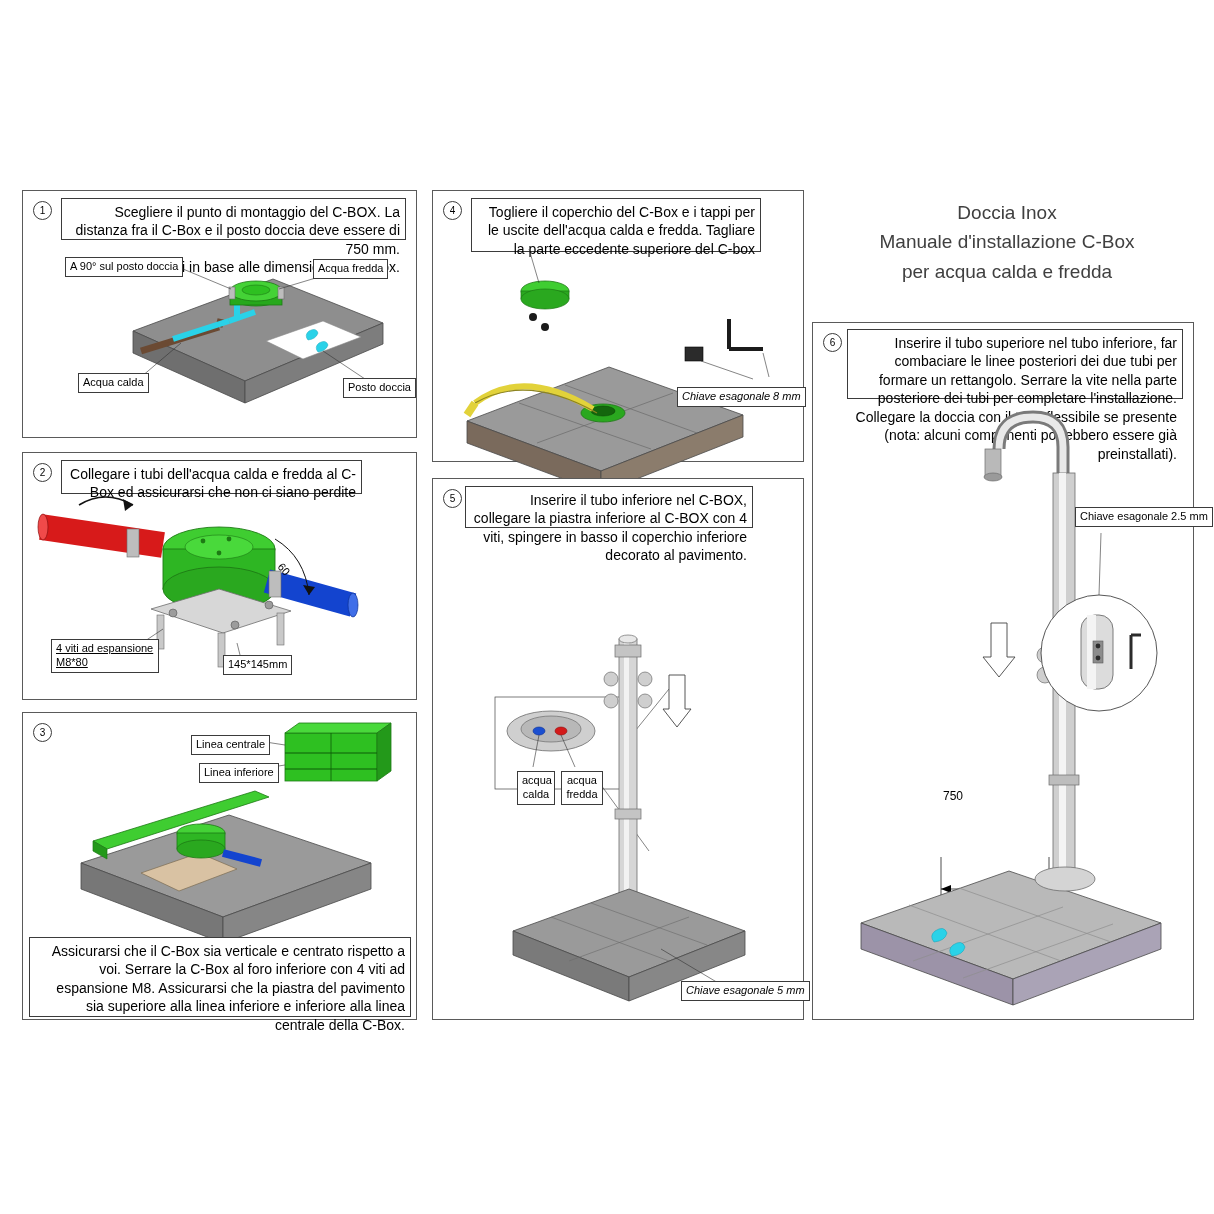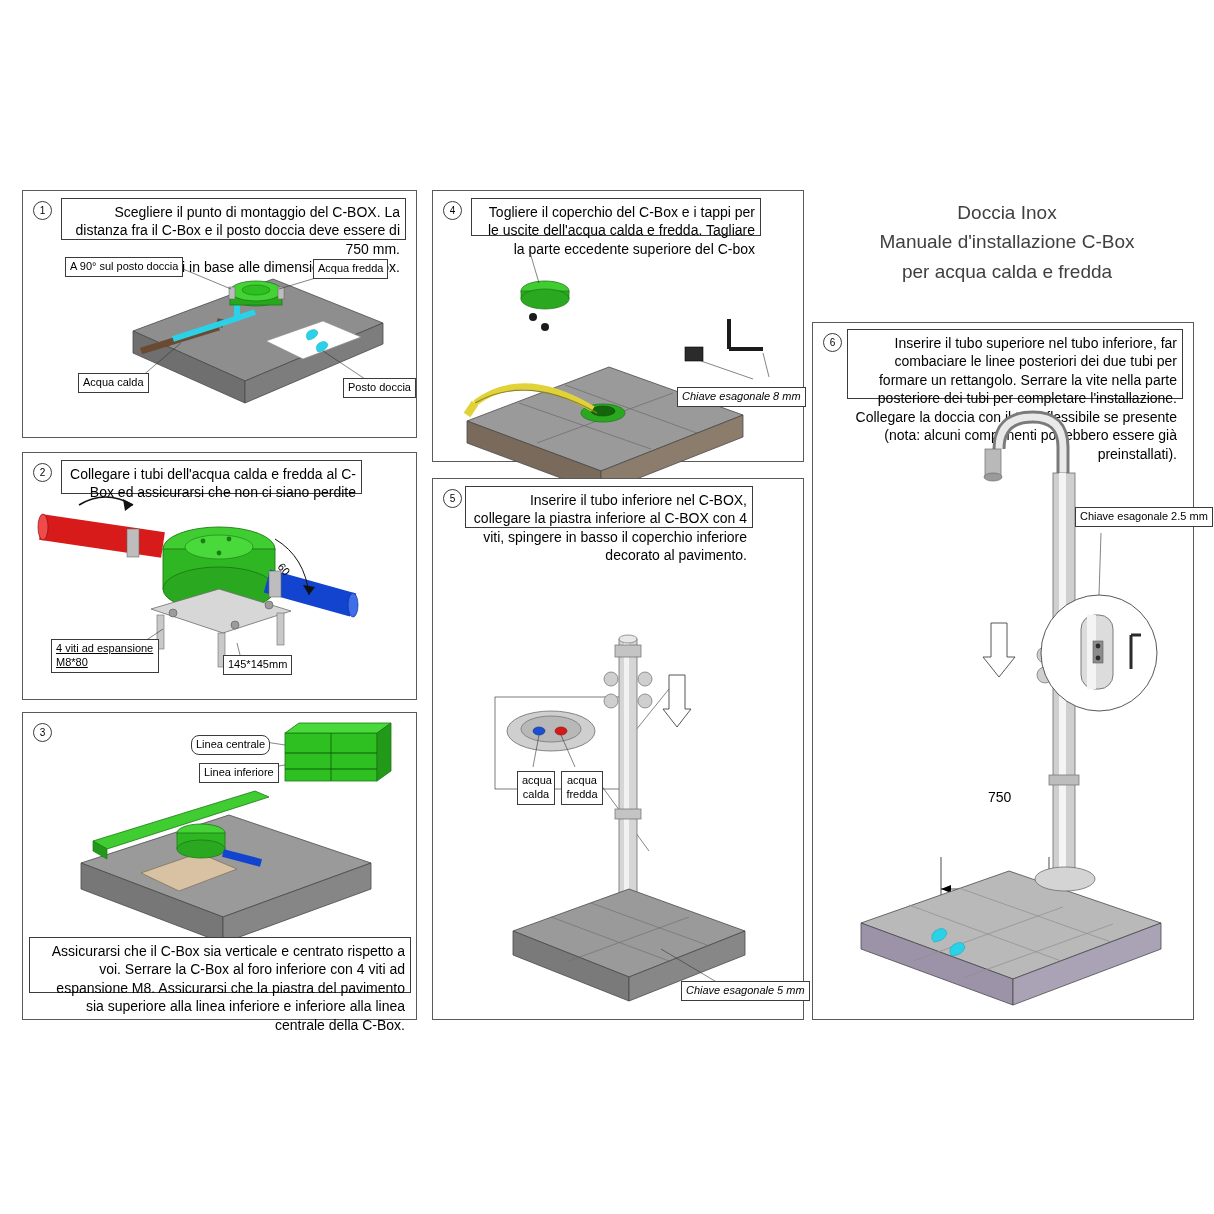--- a/index.html
+++ b/index.html
@@ -180,29 +180,29 @@
       <polygon points="70,128 232,78 246,84 84,136" fill="#3fcd31" stroke="#1d7a14" stroke-width="0.8"></polygon>
       <polygon points="70,128 84,136 84,146 70,138" fill="#23991a" stroke="#1d7a14" stroke-width="0.7"></polygon>
 
       <ellipse cx="178" cy="120" rx="24" ry="9" fill="#44d236" stroke="#1d7a14" stroke-width="0.8"></ellipse>
       <rect x="154" y="120" width="48" height="16" fill="#2eb623" stroke="#1d7a14" stroke-width="0.8"></rect>
       <ellipse cx="178" cy="136" rx="24" ry="9" fill="#2aa81f" stroke="#1d7a14" stroke-width="0.8"></ellipse>
 
       <path d="M200,140 L238,150" stroke="#1344cf" stroke-width="8" fill="none"></path>
     </svg>
 
-    <div class="label" style="left:168px;top:22px;border-radius:8px;">Linea centrale</div>
+    <div class="label" style="left:168px;top:22px;">Linea centrale</div>
     <div class="label" style="left:176px;top:50px;">Linea inferiore</div>
 
-    <div class="callout" style="left:6px;top:224px;width:382px;height:56px;">Assicurarsi che il C-Box sia verticale e centrato rispetto a voi. Serrare la C-Box al foro inferiore con 4 viti ad espansione M8. Assicurarsi che la piastra del pavimento sia superiore alla linea inferiore e inferiore alla linea centrale della C-Box.</div>
+    <div class="callout" style="left:6px;top:224px;width:382px;height:80px;">Assicurarsi che il C-Box sia verticale e centrato rispetto a voi. Serrare la C-Box al foro inferiore con 4 viti ad espansione M8. Assicurarsi che la piastra del pavimento sia superiore alla linea inferiore e inferiore alla linea centrale della C-Box.</div>
   </div>
 
   <div class="panel" style="left:432px;top:190px;width:372px;height:272px;">
     <div class="stepnum" style="left:10px;top:10px;">4</div>
-    <div class="callout" style="left:38px;top:7px;width:290px;height:38px;">Togliere il coperchio del C-Box e i tappi per le uscite dell'acqua calda e fredda. Tagliare la parte eccedente superiore del C-box</div>
+    <div class="callout" style="left:38px;top:7px;width:290px;height:54px;">Togliere il coperchio del C-Box e i tappi per le uscite dell'acqua calda e fredda. Tagliare la parte eccedente superiore del C-box</div>
 
     <svg width="372" height="272">
 
       <ellipse cx="112" cy="100" rx="24" ry="10" fill="#3fcd31" stroke="#1d7a14" stroke-width="0.8"></ellipse>
       <rect x="88" y="100" width="48" height="8" fill="#2aa81f" stroke="#1d7a14" stroke-width="0.7"></rect>
       <ellipse cx="112" cy="108" rx="24" ry="10" fill="#2aa81f" stroke="#1d7a14" stroke-width="0.7"></ellipse>
       <circle cx="100" cy="126" r="4" fill="#1b1b1b"></circle>
       <circle cx="112" cy="136" r="4" fill="#1b1b1b"></circle>
       <path class="thin" d="M96,58 L106,92"></path>
 
@@ -328,16 +328,16 @@
       <line x1="100" y1="638" x2="250" y2="584" stroke="#8e8e8e" stroke-width="0.7"></line>
       <line x1="150" y1="655" x2="300" y2="601" stroke="#8e8e8e" stroke-width="0.7"></line>
 
       <ellipse cx="252" cy="556" rx="30" ry="12" fill="#d4d4d4" stroke="#6d6d6d" stroke-width="0.8"></ellipse>
 
       <path d="M122,608 q9,-6 12,2 q-2,8 -13,9 q-5,-6 1,-11 z" fill="#2ad2e8" stroke="#1aa8bd" stroke-width="0.6"></path>
       <path d="M140,622 q9,-6 12,2 q-2,8 -13,9 q-5,-6 1,-11 z" fill="#2ad2e8" stroke="#1aa8bd" stroke-width="0.6"></path>
     </svg>
 
     <div class="label" style="left:262px;top:184px;">Chiave esagonale 2.5 mm</div>
-    <div style="position:absolute;left:130px;top:466px;font-size:14px;margin-left:45px;">750</div>
+    <div style="position:absolute;left:130px;top:466px;font-size:12px;">750</div>
   </div>
 
 </div>
 
 </body></html>

